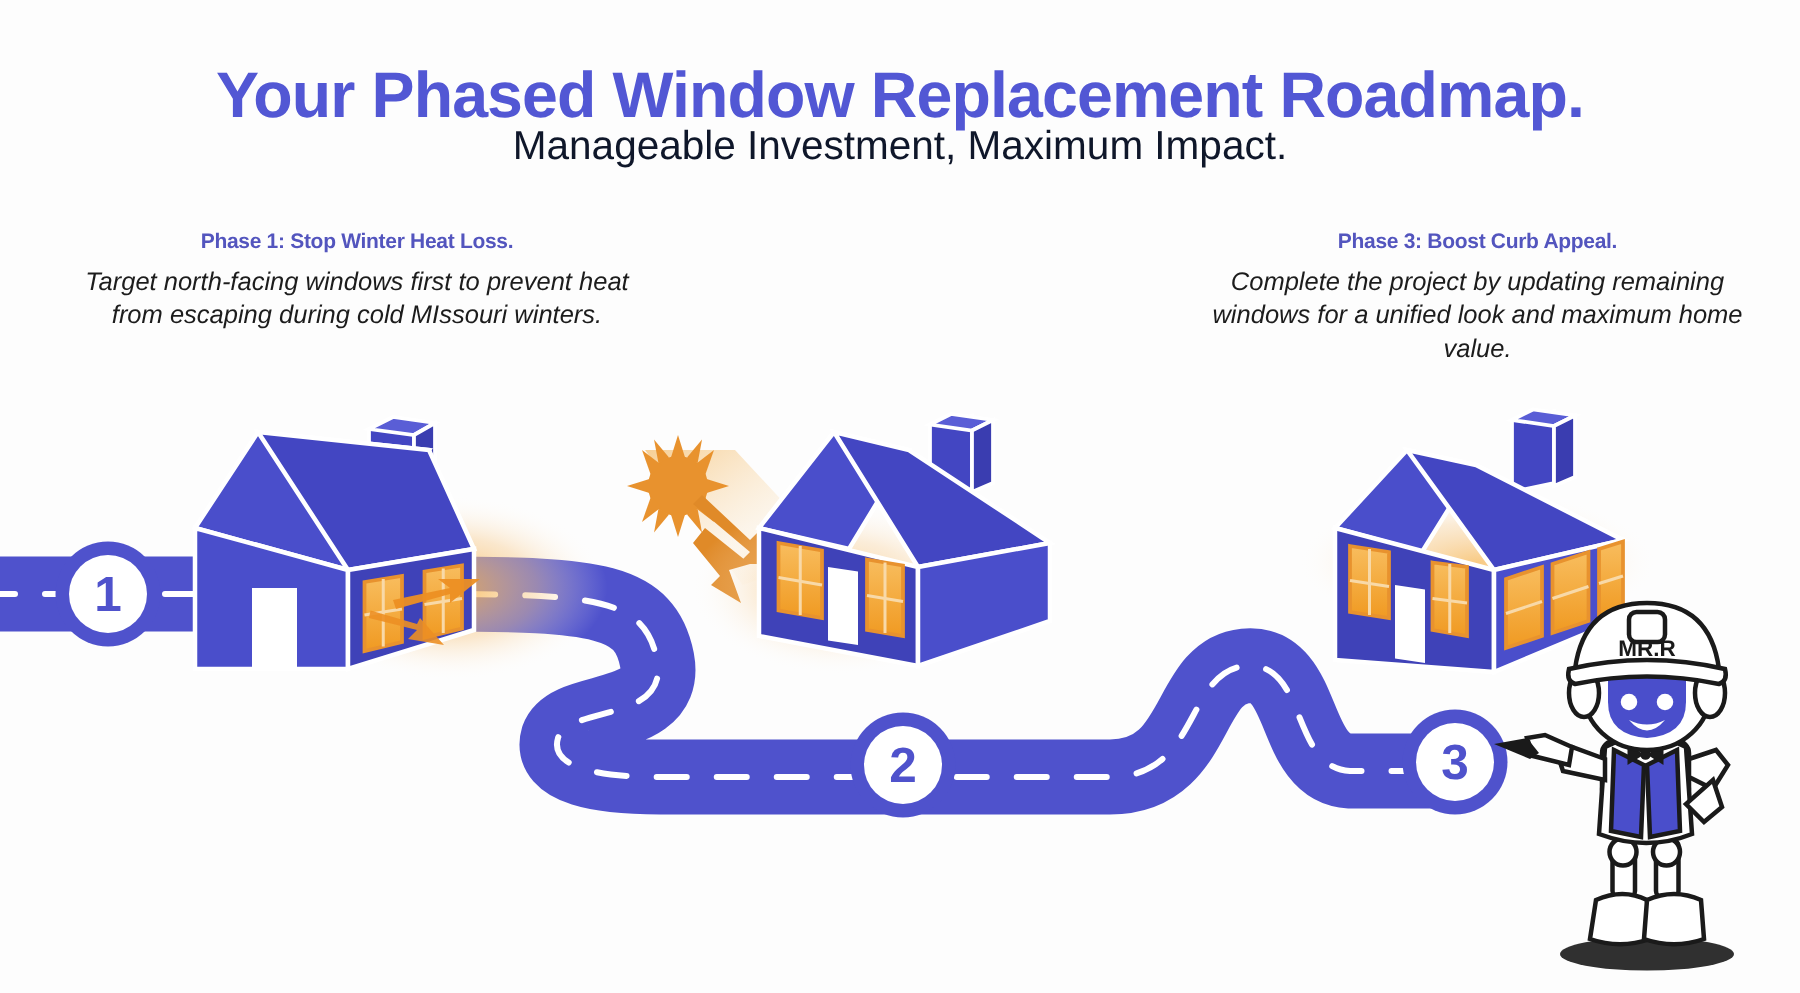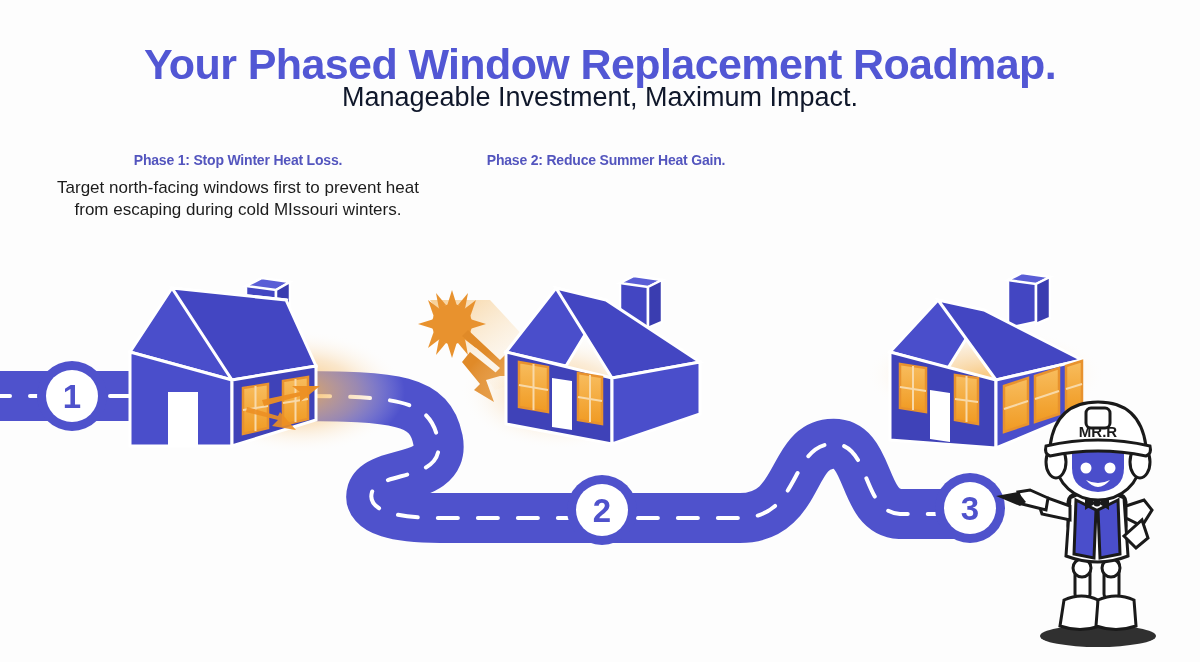--- a/index.html
+++ b/index.html
@@ -53,20 +53,21 @@
     font-weight: bold;
     color: #5355be;
     margin-bottom: 9px;
     letter-spacing: -0.2px;
   }
   .phase-body {
     font-size: 17px;
     line-height: 1.32;
     color: #1c1c1c;
     padding: 0 28px;
+    font-style: italic;
   }
   
   .art {
     position: absolute;
     left: 0;
     top: 0;
     width: 1200px;
     height: 662px;
     pointer-events: none;
   }
@@ -305,17 +306,20 @@
 
   <div class="title">Your Phased Window Replacement Roadmap.</div>
   <div class="subtitle">Manageable Investment, Maximum Impact.</div>
 
   <div class="phase phase-1">
     <div class="phase-head">Phase 1: Stop Winter Heat Loss.</div>
     <div class="phase-body">Target north-facing windows first to prevent heat from escaping during cold MIssouri winters.</div>
   </div>
 
   <div class="phase phase-2">
-    <div class="phase-head">Phase 2: Reduce Summer Heat Gain.</div>
   </div>
 
+  <div class="phase phase-3">
+    <div class="phase-head">Phase 3: Boost Curb Appeal.</div>
+    <div class="phase-body">Complete the project by updating remaining windows for a unified look and maximum home value.</div>
+  </div>
 
 </div>
 
 </body></html>

